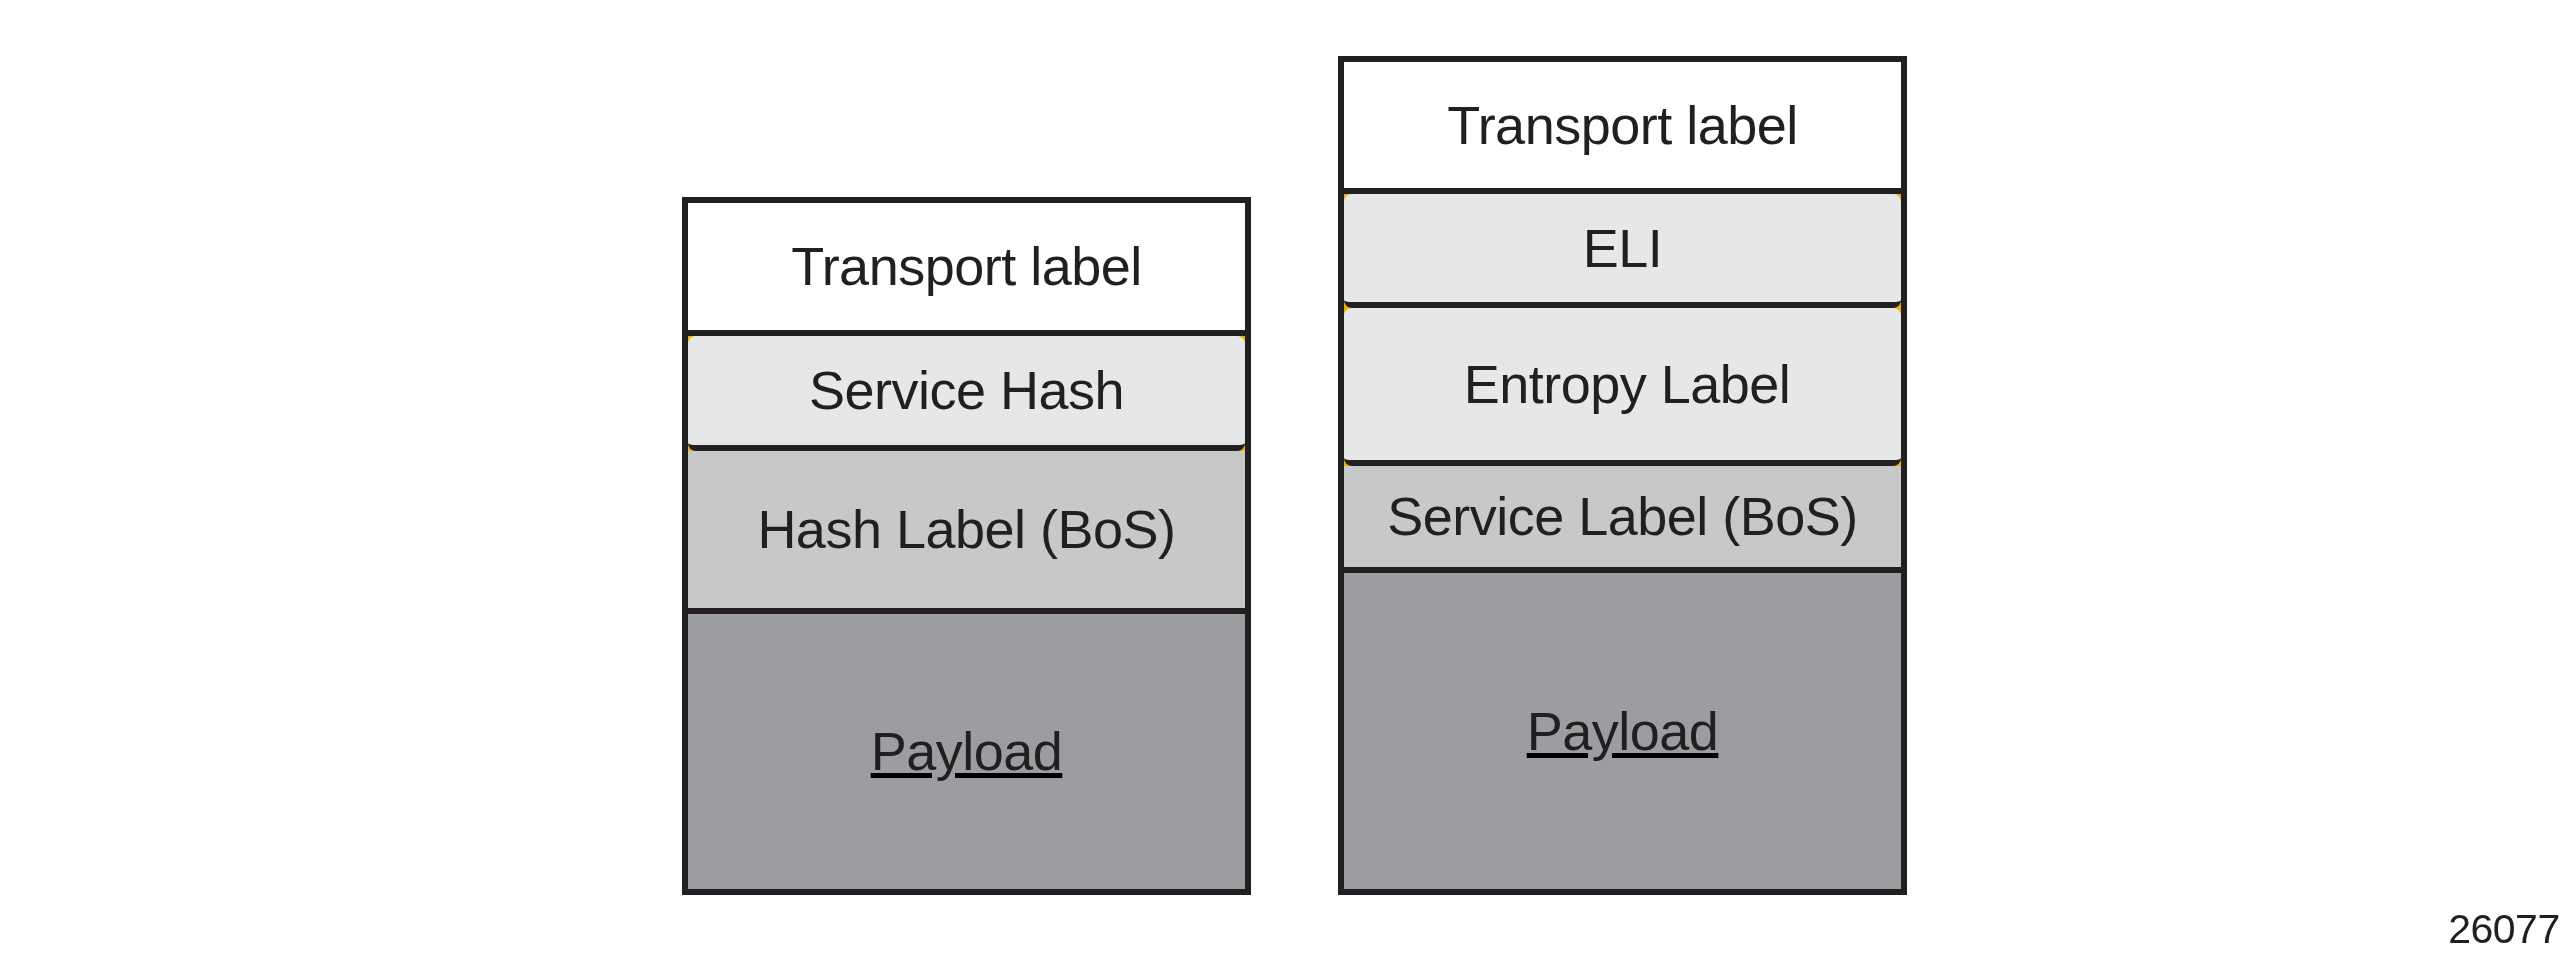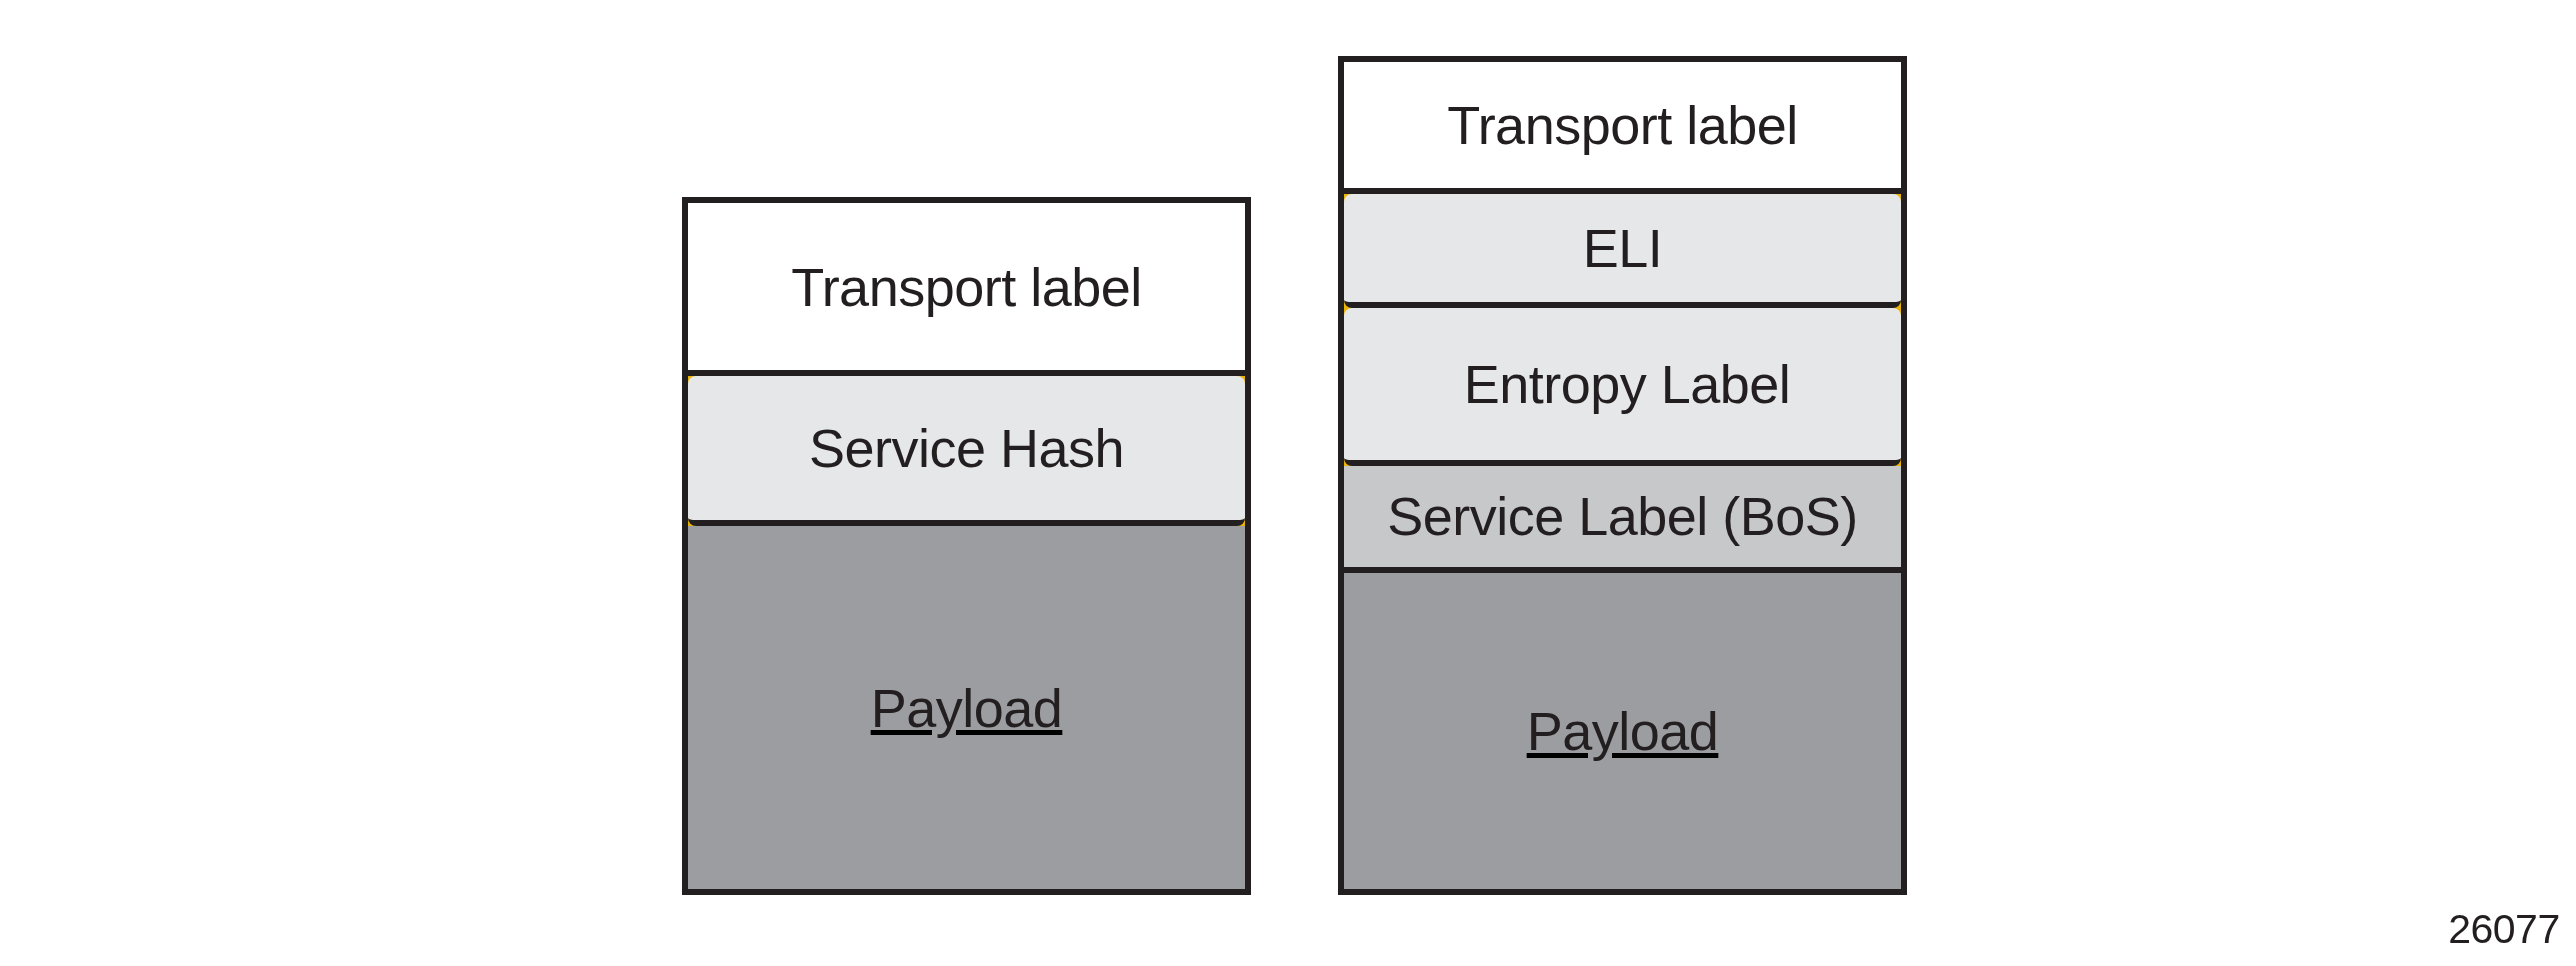--- a/index.html
+++ b/index.html
@@ -89,20 +89,23 @@
 
 <div class="figure-canvas">
 
   <div class="stack stack-left">
     <div class="layer fill-white" style="flex:145 1 0;">
       <span class="layer-label">Transport label</span>
     </div>
     <div class="layer fill-light" style="flex:125 1 0;">
       <span class="layer-label">Service Hash</span>
     </div>
+    <div class="layer fill-mid" style="flex:180 1 0;">
+      <span class="layer-label">Hash Label (BoS)</span>
+    </div>
     <div class="layer fill-dark" style="flex:315 1 0;">
       <span class="layer-label">Payload</span>
     </div>
   </div>
 
   <div class="stack stack-right">
     <div class="layer fill-white" style="flex:145 1 0;">
       <span class="layer-label">Transport label</span>
     </div>
     <div class="layer fill-light" style="flex:123 1 0;">

